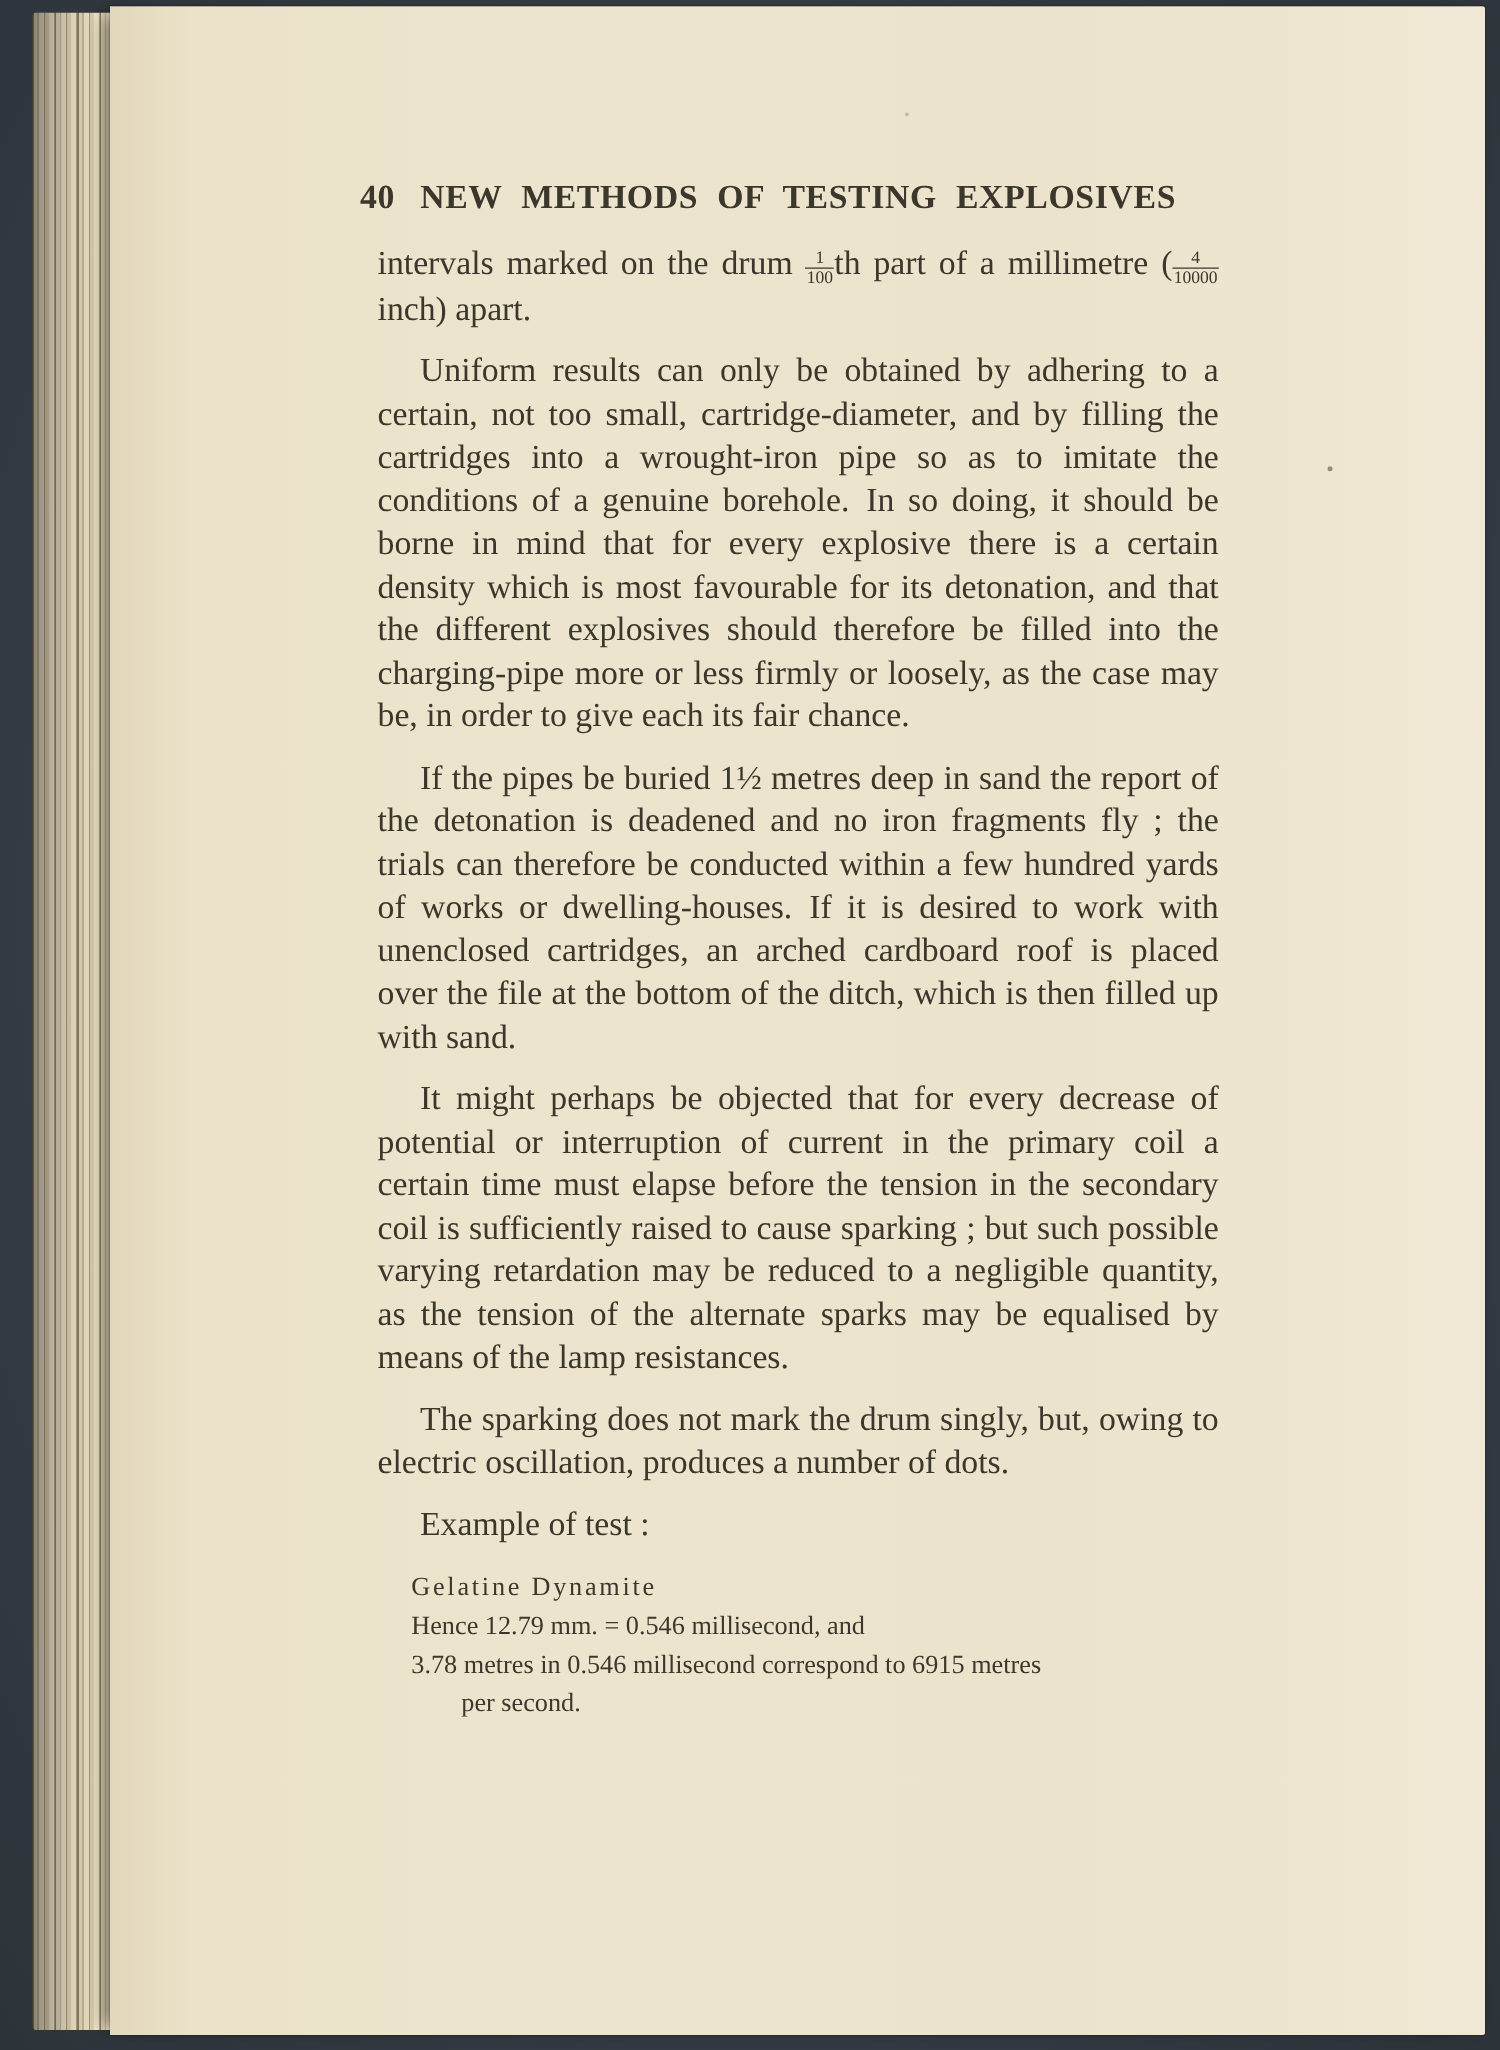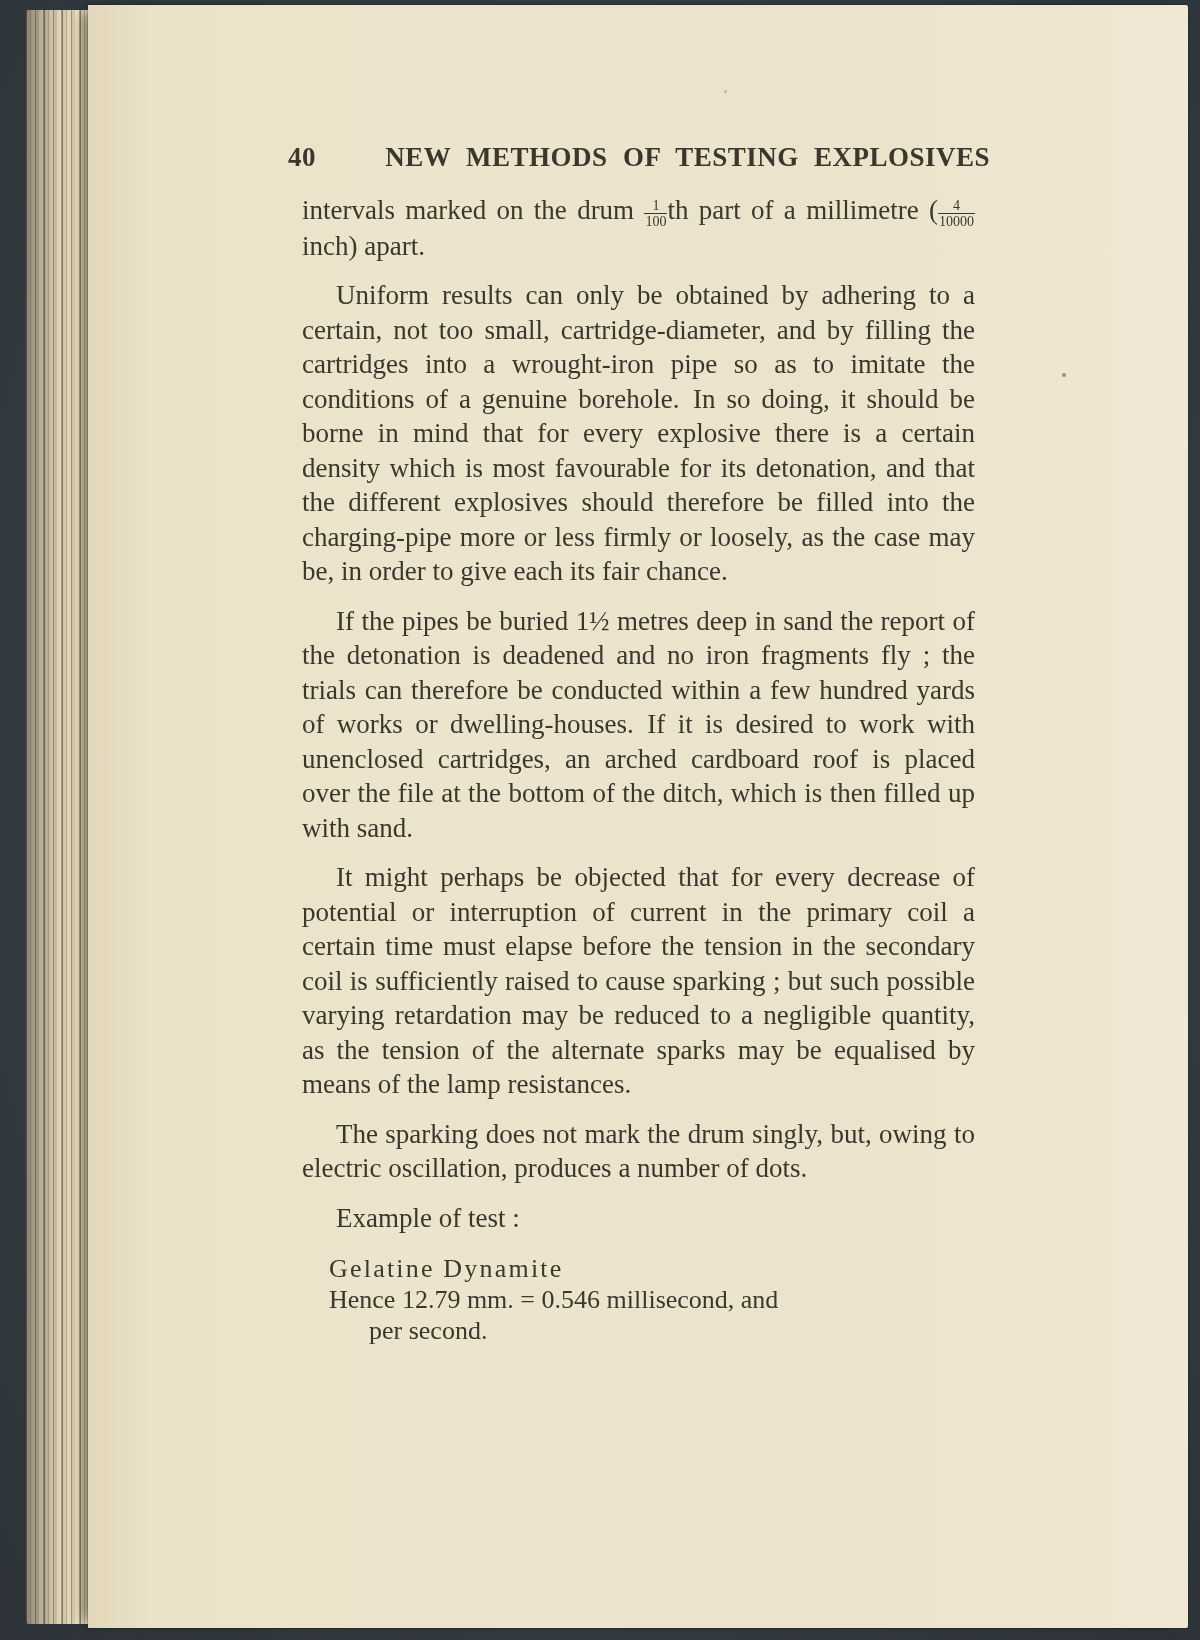--- a/index.html
+++ b/index.html
@@ -47,35 +47,35 @@
   .content{
     margin:137px 0 0 199px;
     width:703px;
     color:#3b372c;
   }
   .header{
     position:relative;height:36px;margin-bottom:13px;
     font-size:27px;font-weight:700;letter-spacing:.5px;
   }
   .pagenum{position:absolute;left:1px;top:0;}
-  .title{display:block;text-align:right;word-spacing:8px;}
+  .title{display:block;text-align:center;word-spacing:8px;}
   .body-text{
     font-size:27px;line-height:34.5px;text-align:justify;
   }
   .body-text p{margin:15px;}
   .body-text p.indent{text-indent:34px;}
   .frac{
     display:inline-block;vertical-align:-0.48em;text-align:center;
     font-size:0.52em;line-height:1.08;
   }
   .frac .num{display:block;border-bottom:1.5px solid currentColor;padding:0 2px;}
   .frac .den{display:block;padding:0 1px;}
   .example{
     margin:18px 0 0 42px;
-    font-size:26px;line-height:31px;
+    font-size:21px;line-height:31px;
   }
   .ex-heading{letter-spacing:2.2px;}
   .ex-line{white-space:normal;}
   .ex-line.cont{margin-left:40px;}
 </style>
 </head>
 <body>
 
 <div class="book">
   <div class="page-edges"></div>
@@ -92,18 +92,19 @@
           <p class="indent">Uniform results can only be obtained by adhering to a certain, not too small, cartridge-diameter, and by filling the cartridges into a wrought-iron pipe so as to imitate the conditions of a genuine borehole. In so doing, it should be borne in mind that for every explosive there is a certain density which is most favourable for its detonation, and that the different explosives should therefore be filled into the charging-pipe more or less firmly or loosely, as the case may be, in order to give each its fair chance.</p>
           <p class="indent">If the pipes be buried 1½ metres deep in sand the report of the detonation is deadened and no iron fragments fly ; the trials can therefore be conducted within a few hundred yards of works or dwelling-houses. If it is desired to work with unenclosed cartridges, an arched cardboard roof is placed over the file at the bottom of the ditch, which is then filled up with sand.</p>
           <p class="indent">It might perhaps be objected that for every decrease of potential or interruption of current in the primary coil a certain time must elapse before the tension in the secondary coil is sufficiently raised to cause sparking ; but such possible varying retardation may be reduced to a negligible quantity, as the tension of the alternate sparks may be equalised by means of the lamp resistances.</p>
           <p class="indent">The sparking does not mark the drum singly, but, owing to electric oscillation, produces a number of dots.</p>
           <p class="indent">Example of test :</p>
         </div>
       <div class="example">
         <div class="ex-heading">Gelatine Dynamite</div>
         <div>
             <div class="ex-line">Hence 12.79 mm. = 0.546 millisecond, and</div>
+            <div class="ex-line">3.78 metres in 0.546 millisecond correspond to 6915 metres</div>
             <div class="ex-line cont">per second.</div>
           </div>
       </div>
     </div>
   </div>
 </div>
 
 </body></html>

